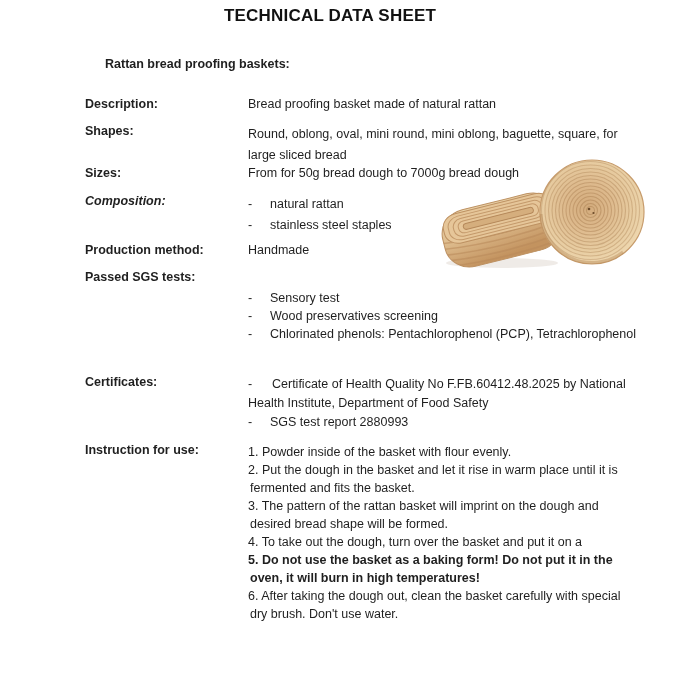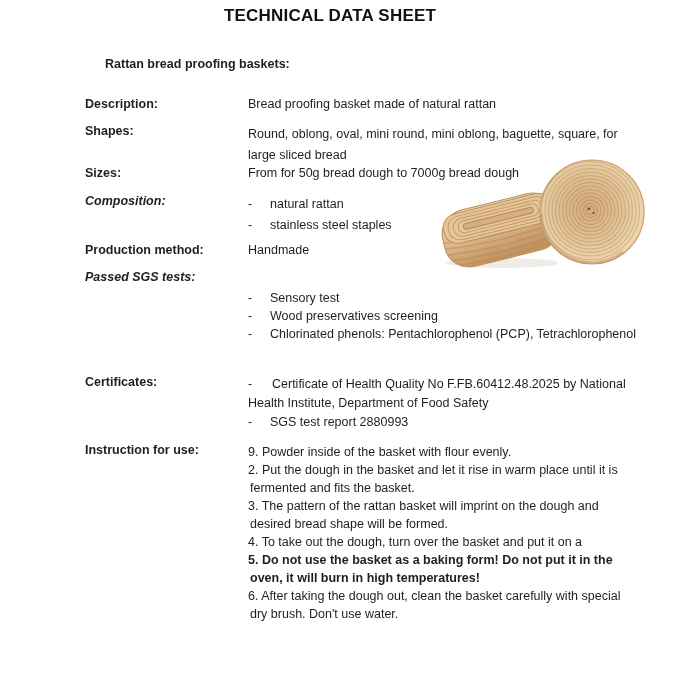--- a/index.html
+++ b/index.html
@@ -62,21 +62,21 @@
     </div>
     <div class="bullet-line">
       <span class="dash">-</span>
       <span class="val">stainless steel staples</span>
     </div>
   </div>
 
   <div class="abs lbl row-label" style="top:243px;">Production method:</div>
   <div class="abs val row-value" style="top:243px;">Handmade</div>
 
-  <div class="abs lbl row-label" style="top:270px;font-style:italic;">Passed SGS tests:</div>
+  <div class="abs lbl row-label" style="top:270px;">Passed SGS tests:</div>
   <div class="abs row-value lines" style="top:289px;">
     <div class="bullet-line">
       <span class="dash">-</span>
       <span class="val">Sensory test</span>
     </div>
     <div class="bullet-line">
       <span class="dash">-</span>
       <span class="val">Wood preservatives screening</span>
     </div>
     <div class="bullet-line">
@@ -93,21 +93,21 @@
     </div>
     <div class="val">Health Institute, Department of Food Safety</div>
     <div class="bullet-line">
       <span class="dash">-</span>
       <span class="val">SGS test report 2880993</span>
     </div>
   </div>
 
   <div class="abs lbl row-label" style="top:443px;">Instruction for use:</div>
   <div class="abs row-value lines" style="top:443px;">
-    <div class="val">9. Powder inside of the basket with flour evenly.</div>
+    <div class="val">1. Powder inside of the basket with flour evenly.</div>
     <div class="val">2. Put the dough in the basket and let it rise in warm place until it is</div>
     <div class="val cont">fermented and fits the basket.</div>
     <div class="val">3. The pattern of the rattan basket will imprint on the dough and</div>
     <div class="val cont">desired bread shape will be formed.</div>
     <div class="val">4. To take out the dough, turn over the basket and put it on a</div>
     <div class="val bold">5. Do not use the basket as a baking form! Do not put it in the</div>
     <div class="val bold cont">oven, it will burn in high temperatures!</div>
     <div class="val">6. After taking the dough out, clean the basket carefully with special</div>
     <div class="val cont">dry brush. Don't use water.</div>
   </div>

